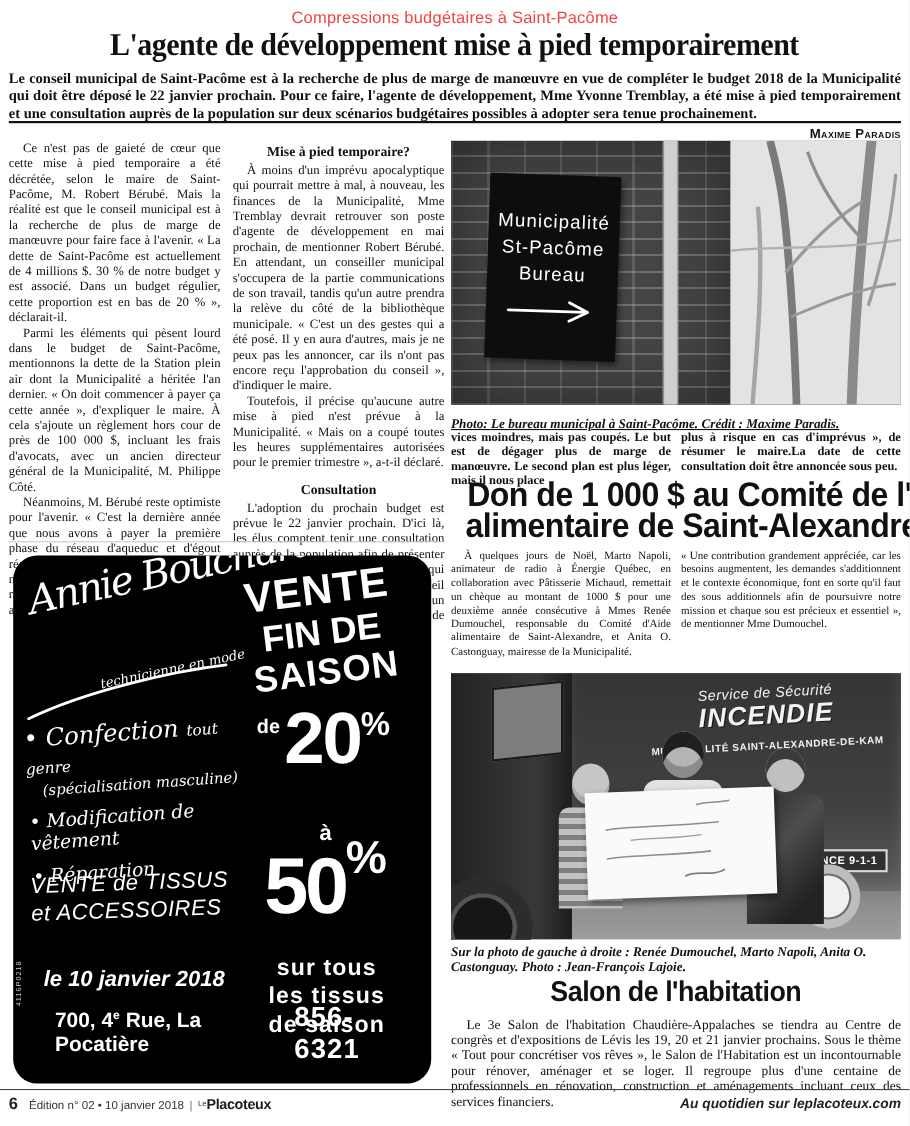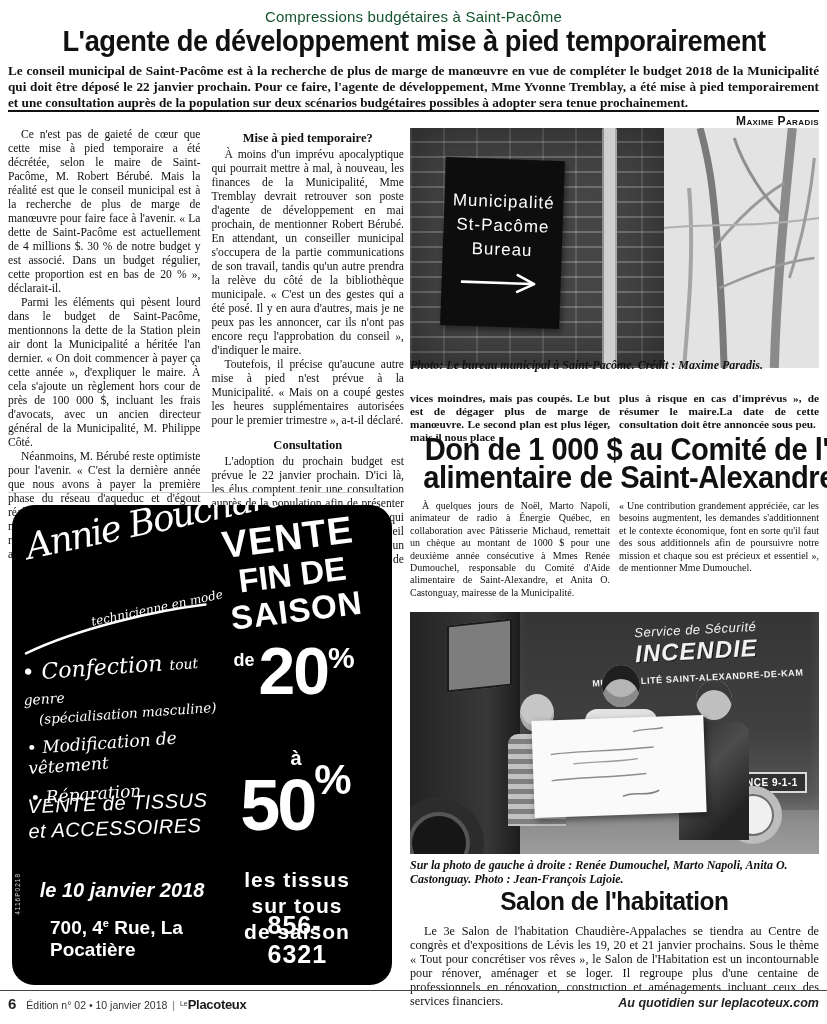--- a/index.html
+++ b/index.html
@@ -1,23 +1,23 @@
 <!DOCTYPE html>
 <html><head>
 <meta charset="utf-8">
 <title>Le Placoteux — page 6</title>
 <style>
   html,body{margin:0;padding:0;background:#e9e9e9;}
   #page{position:relative;width:827px;height:1024px;background:#ffffff;overflow:hidden;
         font-family:"Liberation Serif",serif;color:#111;}
   
   .kicker{position:absolute;top:8px;left:0;right:0;text-align:center;
-          font-family:"Liberation Sans",sans-serif;font-size:15px;letter-spacing:0.2px;color:#14532d;}
+          font-family:"Liberation Sans",sans-serif;font-size:15px;letter-spacing:0.2px;color:#ef4444;}
   .headline1{position:absolute;top:25px;left:0;right:0;text-align:center;
-             font-family:Liberation Sans, sans-serif;font-weight:700;font-size:29px;letter-spacing:-0.5px;}
+             font-family:Liberation Serif, serif;font-weight:700;font-size:29px;letter-spacing:-0.5px;}
   .scalex{display:inline-block;transform:scaleX(0.94);transform-origin:center;white-space:nowrap;}
   .lead{position:absolute;top:63px;left:8px;width:811px;font-weight:700;font-size:13.2px;
         line-height:16px;text-align:justify;}
   .rule1{position:absolute;top:110px;left:8px;width:811px;height:2px;background:#111;}
   .byline{position:absolute;top:114px;right:8px;font-family:"Liberation Sans",sans-serif;
           font-weight:700;font-size:12px;font-variant:small-caps;letter-spacing:0.4px;}
   
   .left-region{position:absolute;top:128px;left:8px;width:396px;}
   .cols{display:flex;gap:11px;}
   .col{flex:1;}
@@ -51,21 +51,21 @@
           box-shadow:inset 0 0 60px rgba(0,0,0,.45);}
   .trees{position:absolute;top:0;right:0;width:38%;height:100%;background:#e3e3e3;}
   .downspout{position:absolute;top:0;left:47%;width:11px;height:100%;background:#cfcfcf;
              border-left:2px solid #8f8f8f;border-right:2px solid #a8a8a8;border-radius:2px;}
   .sign{position:absolute;left:8%;top:13%;width:29%;height:70%;background:#0d0d0d;
         transform:rotate(2deg);box-shadow:2px 3px 6px rgba(0,0,0,.5);
         display:flex;flex-direction:column;align-items:center;justify-content:center;gap:4px;
         font-family:"Liberation Sans",sans-serif;color:#fff;}
   .sign .sl{font-size:17px;letter-spacing:1px;font-weight:400;}
   .sign svg{margin-top:8px;}
-  .caption1{top:230px;}
+  .caption1{top:250px;text-decoration:underline;}
   .contcols{position:absolute;top:264px;left:0;width:409px;}
   .contcols .cols{gap:9px;font-weight:bold;}
   .contcols .bt2{font-size:11.3px;line-height:13px;}
   .a2cols{position:absolute;top:372px;left:0;width:409px;}
   
   .photo2{position:absolute;top:484px;left:0;width:409px;height:242px;overflow:hidden;
           background:linear-gradient(180deg,#3c3c3c 0%,#4a4a4a 55%,#8f8f8f 88%,#9d9d9d 100%);}
   .truckbody{position:absolute;left:26%;top:0;width:74%;height:82%;
              background:linear-gradient(180deg,#353535 0%,#404040 60%,#5a5a5a 100%);
              box-shadow:inset 0 -8px 14px rgba(255,255,255,.12);}
@@ -171,21 +171,21 @@
   <div class="left-region">
     <div class="cols">
       <div class="col">
         <p class="bt ind">Ce n'est pas de gaieté de cœur que cette mise à pied temporaire a été décrétée, selon le maire de Saint-Pacôme, M. Robert Bérubé. Mais la réalité est que le conseil municipal est à la recherche de plus de marge de manœuvre pour faire face à l'avenir. « La dette de Saint-Pacôme est actuellement de 4 millions $. 30 % de notre budget y est associé. Dans un budget régulier, cette proportion est en bas de 20 % », déclarait-il.</p>
         <p class="bt ind">Parmi les éléments qui pèsent lourd dans le budget de Saint-Pacôme, mentionnons la dette de la Station plein air dont la Municipalité a héritée l'an dernier. « On doit commencer à payer ça cette année », d'expliquer le maire. À cela s'ajoute un règlement hors cour de près de 100 000 $, incluant les frais d'avocats, avec un ancien directeur général de la Municipalité, M. Philippe Côté.</p>
         <p class="bt ind">Néanmoins, M. Bérubé reste optimiste pour l'avenir. « C'est la dernière année que nous avons à payer la première phase du réseau d'aqueduc et d'égout réalisée il y a 20 ans. Dès l'an prochain, notre dette sera à 3,3 millions $ et notre ratio d'endettement tournera davantage autour de 25 % », mentionnait-il.</p>
       </div>
       <div class="col">
         <p class="subhead">Mise à pied temporaire?</p>
         <p class="bt ind">À moins d'un imprévu apocalyptique qui pourrait mettre à mal, à nouveau, les finances de la Municipalité, Mme Tremblay devrait retrouver son poste d'agente de développement en mai prochain, de mentionner Robert Bérubé. En attendant, un conseiller municipal s'occupera de la partie communications de son travail, tandis qu'un autre prendra la relève du côté de la bibliothèque municipale. « C'est un des gestes qui a été posé. Il y en aura d'autres, mais je ne peux pas les annoncer, car ils n'ont pas encore reçu l'approbation du conseil », d'indiquer le maire.</p>
-        <p class="bt ind">Toutefois, il précise qu'aucune autre mise à pied n'est prévue à la Municipalité. « Mais on a coupé gestes les heures supplémentaires autorisées pour le premier trimestre », a-t-il déclaré.</p>
+        <p class="bt ind">Toutefois, il précise qu'aucune autre mise à pied n'est prévue à la Municipalité. « Mais on a coupé toutes les heures supplémentaires autorisées pour le premier trimestre », a-t-il déclaré.</p>
         <p class="subhead" style="margin-top:10px;">Consultation</p>
         <p class="bt ind">L'adoption du prochain budget est prévue le 22 janvier prochain. D'ici là, les élus comptent tenir une consultation auprès de la population afin de présenter deux scénarios budgétaires qui diviseraient actuellement le conseil municipal. « Il y a un premier plan, un peu plus corsé, dans lequel on parle de ser-</p>
       </div>
     </div>
   </div>
   <div class="rule-gray"></div>
 
   <div class="right-region">
 
     <div class="photo1">
@@ -320,22 +320,22 @@
       <div>VENTE de TISSUS</div>
       <div>et ACCESSOIRES</div>
     </div>
 
     <div class="fifty">
       <span class="alabel">à</span>
       <span class="big">50</span><span class="pct">%</span>
     </div>
 
     <div class="scope">
+      <div>sur tous</div>
       <div>les tissus</div>
-      <div>sur tous</div>
       <div>de saison</div>
     </div>
 
     <div class="debute">
       <div>le 10 janvier 2018</div>
     </div>
 
     <div class="addr">
       <span class="street"><span>700, 4</span><sup>e</sup><span> Rue, La Pocatière</span></span>
       <span class="phone">856-6321</span>

